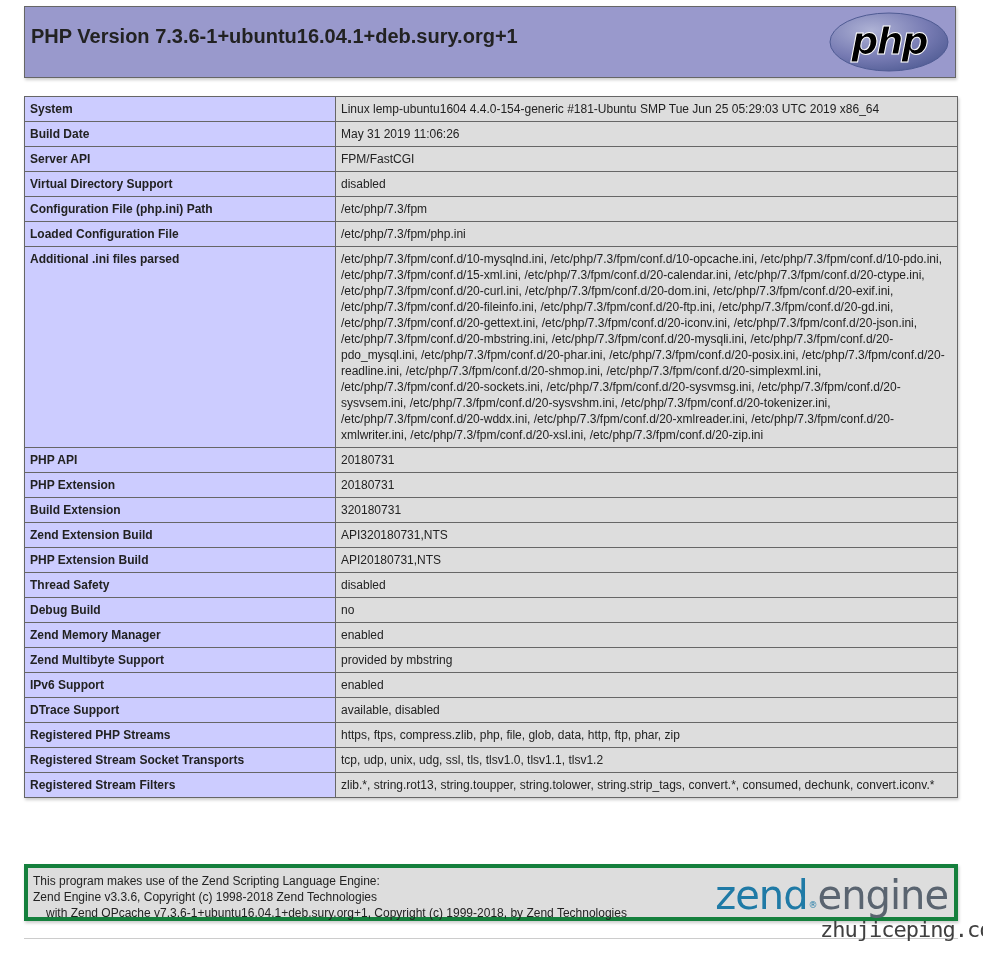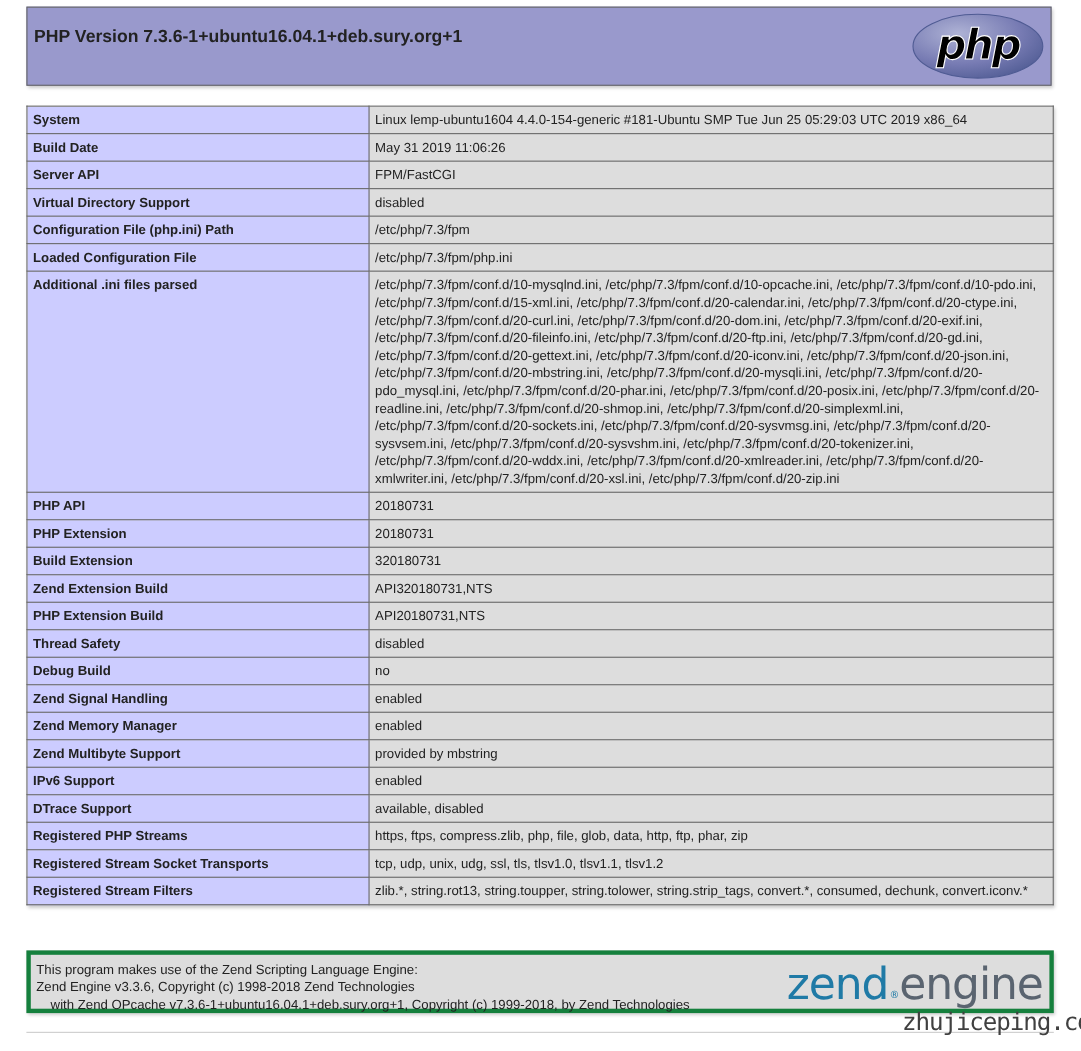--- a/index.html
+++ b/index.html
@@ -8,21 +8,21 @@
     font-family: "Liberation Sans", "DejaVu Sans", sans-serif;
     color: #222222;
   }
   .header {
     position: absolute; left: 24px; top: 6px; width: 932px; height: 72px;
     background: #9999cc; border: 1px solid #666666;
     box-shadow: 1px 2px 3px #cccccc; box-sizing: border-box;
   }
   .header h1 {
     margin: 0; position: absolute; left: 6px; top: 18px;
-    font-size: 16px; font-weight: bold; color: #222222;
+    font-size: 20px; font-weight: bold; color: #222222;
   }
   .php-logo {
     position: absolute; right: 5px; top: 4px; width: 122px; height: 62px;
   }
   table.info {
     position: absolute; left: 24px; top: 96px; width: 934px;
     border-collapse: collapse; font-size: 12px;
     box-shadow: 1px 2px 3px #cccccc;
   }
   table.info td {
@@ -131,24 +131,20 @@
       </tr>
       <tr>
         <td class="e">Thread Safety</td>
         <td class="v">disabled</td>
       </tr>
       <tr>
         <td class="e">Debug Build</td>
         <td class="v">no</td>
       </tr>
       <tr>
-        <td class="e">Zend Signal Handling</td>
-        <td class="v">enabled</td>
-      </tr>
-      <tr>
         <td class="e">Zend Memory Manager</td>
         <td class="v">enabled</td>
       </tr>
       <tr>
         <td class="e">Zend Multibyte Support</td>
         <td class="v">provided by mbstring</td>
       </tr>
       <tr>
         <td class="e">IPv6 Support</td>
         <td class="v">enabled</td>

